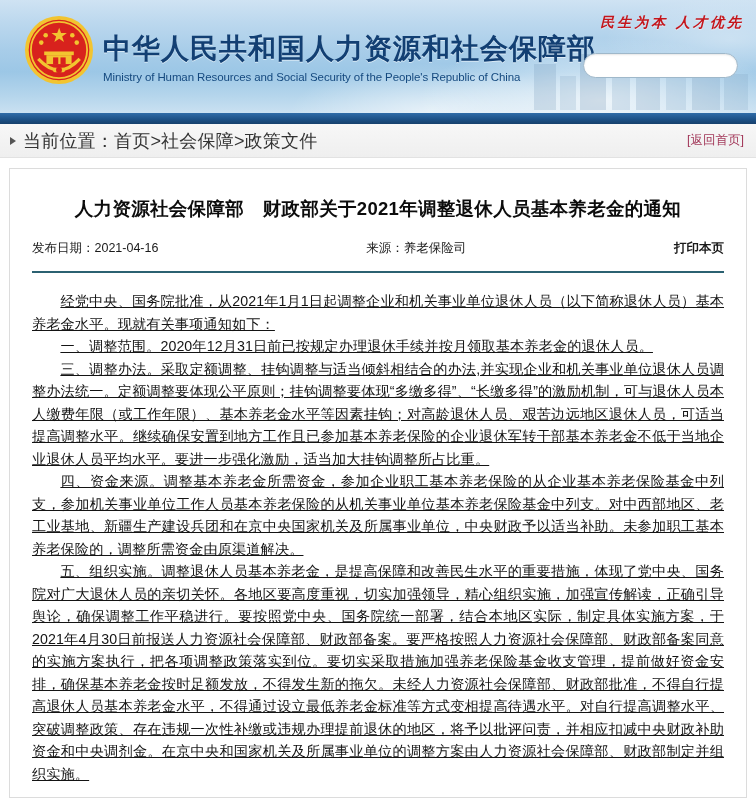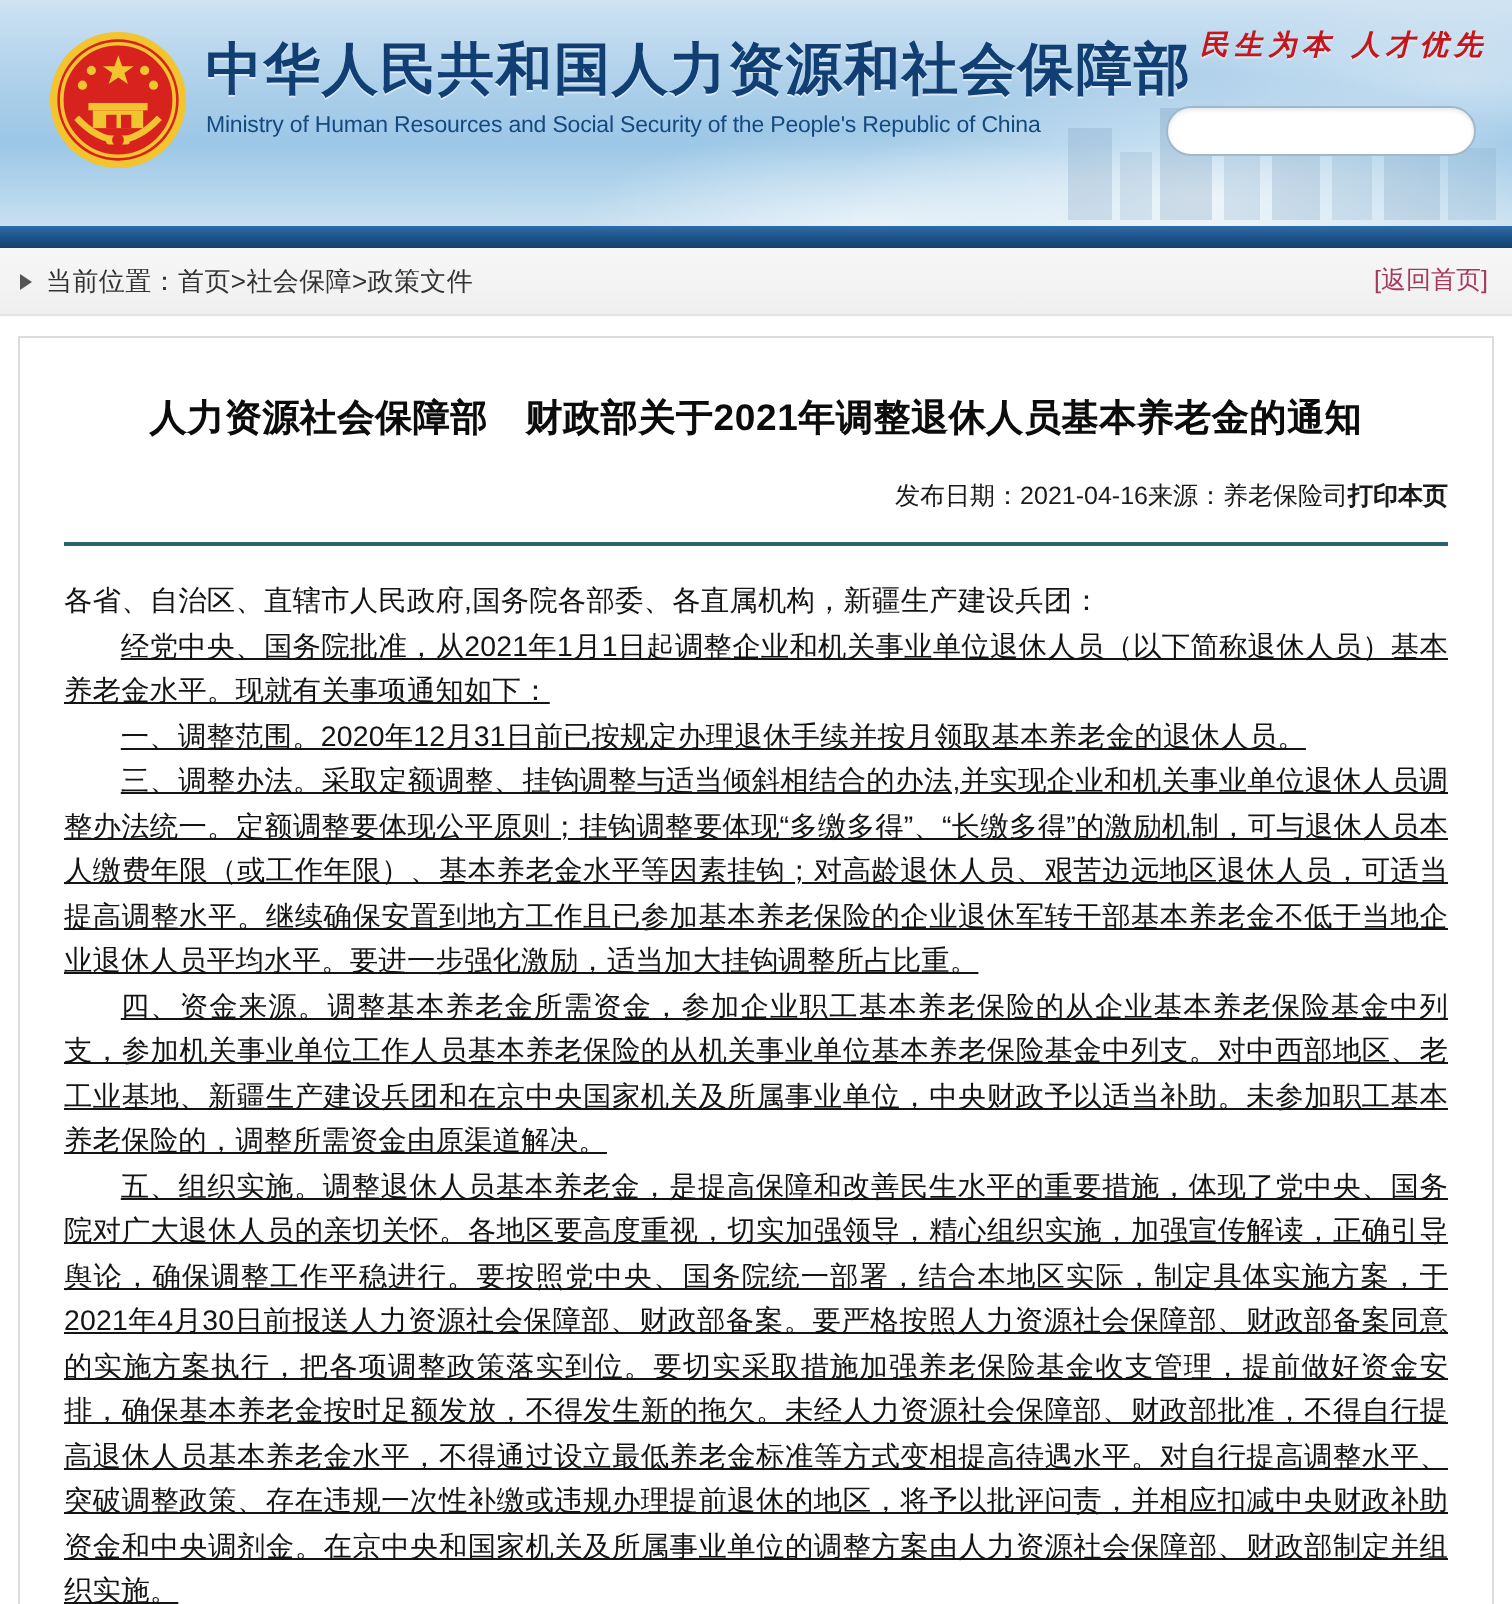--- a/index.html
+++ b/index.html
@@ -58,21 +58,21 @@
   }
 
   .emblem {
     position: absolute;
     left: 22px; top: 13px;
     width: 74px; height: 74px;
   }
 
   .header-titles {
     position: absolute;
-    left: 103px; top: 18px;
+    left: 103px; top: 32px;
   }
   .header-title-cn {
     font-size: 28px;
     font-weight: bold;
     letter-spacing: 1px;
     color: #123f73;
     line-height: 34px;
     white-space: nowrap;
     text-shadow: 0 1px 0 rgba(255,255,255,0.55);
   }
@@ -134,21 +134,21 @@
     padding: 0 12px 0 10px;
   }
   .bc-arrow {
     width: 0; height: 0;
     border-left: 6px solid #555;
     border-top: 4.5px solid transparent;
     border-bottom: 4.5px solid transparent;
     margin-right: 7px;
   }
   .bc-text {
-    font-size: 13px;
+    font-size: 18px;
     color: #333;
     letter-spacing: 0.2px;
     white-space: nowrap;
   }
   .bc-home {
     margin-left: auto;
     font-size: 12.5px;
     color: #a33a5b;
     cursor: pointer;
     white-space: nowrap;
@@ -171,21 +171,21 @@
     font-weight: bold;
     color: #0c0c0c;
     line-height: 28px;
     letter-spacing: 0.3px;
     padding: 2px 4px 0 4px;
     white-space: nowrap;
   }
 
   .doc-meta {
     display: flex;
-    justify-content: flex-end;
+    justify-content: space-between;
     align-items: center;
     margin-top: 17px;
     font-size: 12.5px;
     color: #1a1a1a;
     white-space: nowrap;
   }
   .doc-meta .print-link { cursor: pointer; font-weight: bold; }
 
   .doc-rule {
     margin-top: 14px;
@@ -277,21 +277,20 @@
 
   <div class="doc-meta">
     <span>发布日期：2021-04-16</span>
     <span>来源：养老保险司</span>
     <span class="print-link">打印本页</span>
   </div>
 
   <div class="doc-rule"></div>
 
   <div class="doc-body" id="doc-body">
-      <p>各省、自治区、直辖市人民政府,国务院各部委、各直属机构，新疆生产建设兵团：</p>
       <p class="indent">经党中央、国务院批准，从2021年1月1日起调整企业和机关事业单位退休人员（以下简称退休人员）基本养老金水平。现就有关事项通知如下：</p>
       <p class="indent">一、调整范围。2020年12月31日前已按规定办理退休手续并按月领取基本养老金的退休人员。</p>
       <p class="indent">三、调整办法。采取定额调整、挂钩调整与适当倾斜相结合的办法,并实现企业和机关事业单位退休人员调整办法统一。定额调整要体现公平原则；挂钩调整要体现“多缴多得”、“长缴多得”的激励机制，可与退休人员本人缴费年限（或工作年限）、基本养老金水平等因素挂钩；对高龄退休人员、艰苦边远地区退休人员，可适当提高调整水平。继续确保安置到地方工作且已参加基本养老保险的企业退休军转干部基本养老金不低于当地企业退休人员平均水平。要进一步强化激励，适当加大挂钩调整所占比重。</p>
       <p class="indent">四、资金来源。调整基本养老金所需资金，参加企业职工基本养老保险的从企业基本养老保险基金中列支，参加机关事业单位工作人员基本养老保险的从机关事业单位基本养老保险基金中列支。对中西部地区、老工业基地、新疆生产建设兵团和在京中央国家机关及所属事业单位，中央财政予以适当补助。未参加职工基本养老保险的，调整所需资金由原渠道解决。</p>
       <p class="indent">五、组织实施。调整退休人员基本养老金，是提高保障和改善民生水平的重要措施，体现了党中央、国务院对广大退休人员的亲切关怀。各地区要高度重视，切实加强领导，精心组织实施，加强宣传解读，正确引导舆论，确保调整工作平稳进行。要按照党中央、国务院统一部署，结合本地区实际，制定具体实施方案，于2021年4月30日前报送人力资源社会保障部、财政部备案。要严格按照人力资源社会保障部、财政部备案同意的实施方案执行，把各项调整政策落实到位。要切实采取措施加强养老保险基金收支管理，提前做好资金安排，确保基本养老金按时足额发放，不得发生新的拖欠。未经人力资源社会保障部、财政部批准，不得自行提高退休人员基本养老金水平，不得通过设立最低养老金标准等方式变相提高待遇水平。对自行提高调整水平、突破调整政策、存在违规一次性补缴或违规办理提前退休的地区，将予以批评问责，并相应扣减中央财政补助资金和中央调剂金。在京中央和国家机关及所属事业单位的调整方案由人力资源社会保障部、财政部制定并组织实施。</p>
     </div>
 
 </div>
 
 </body></html>

